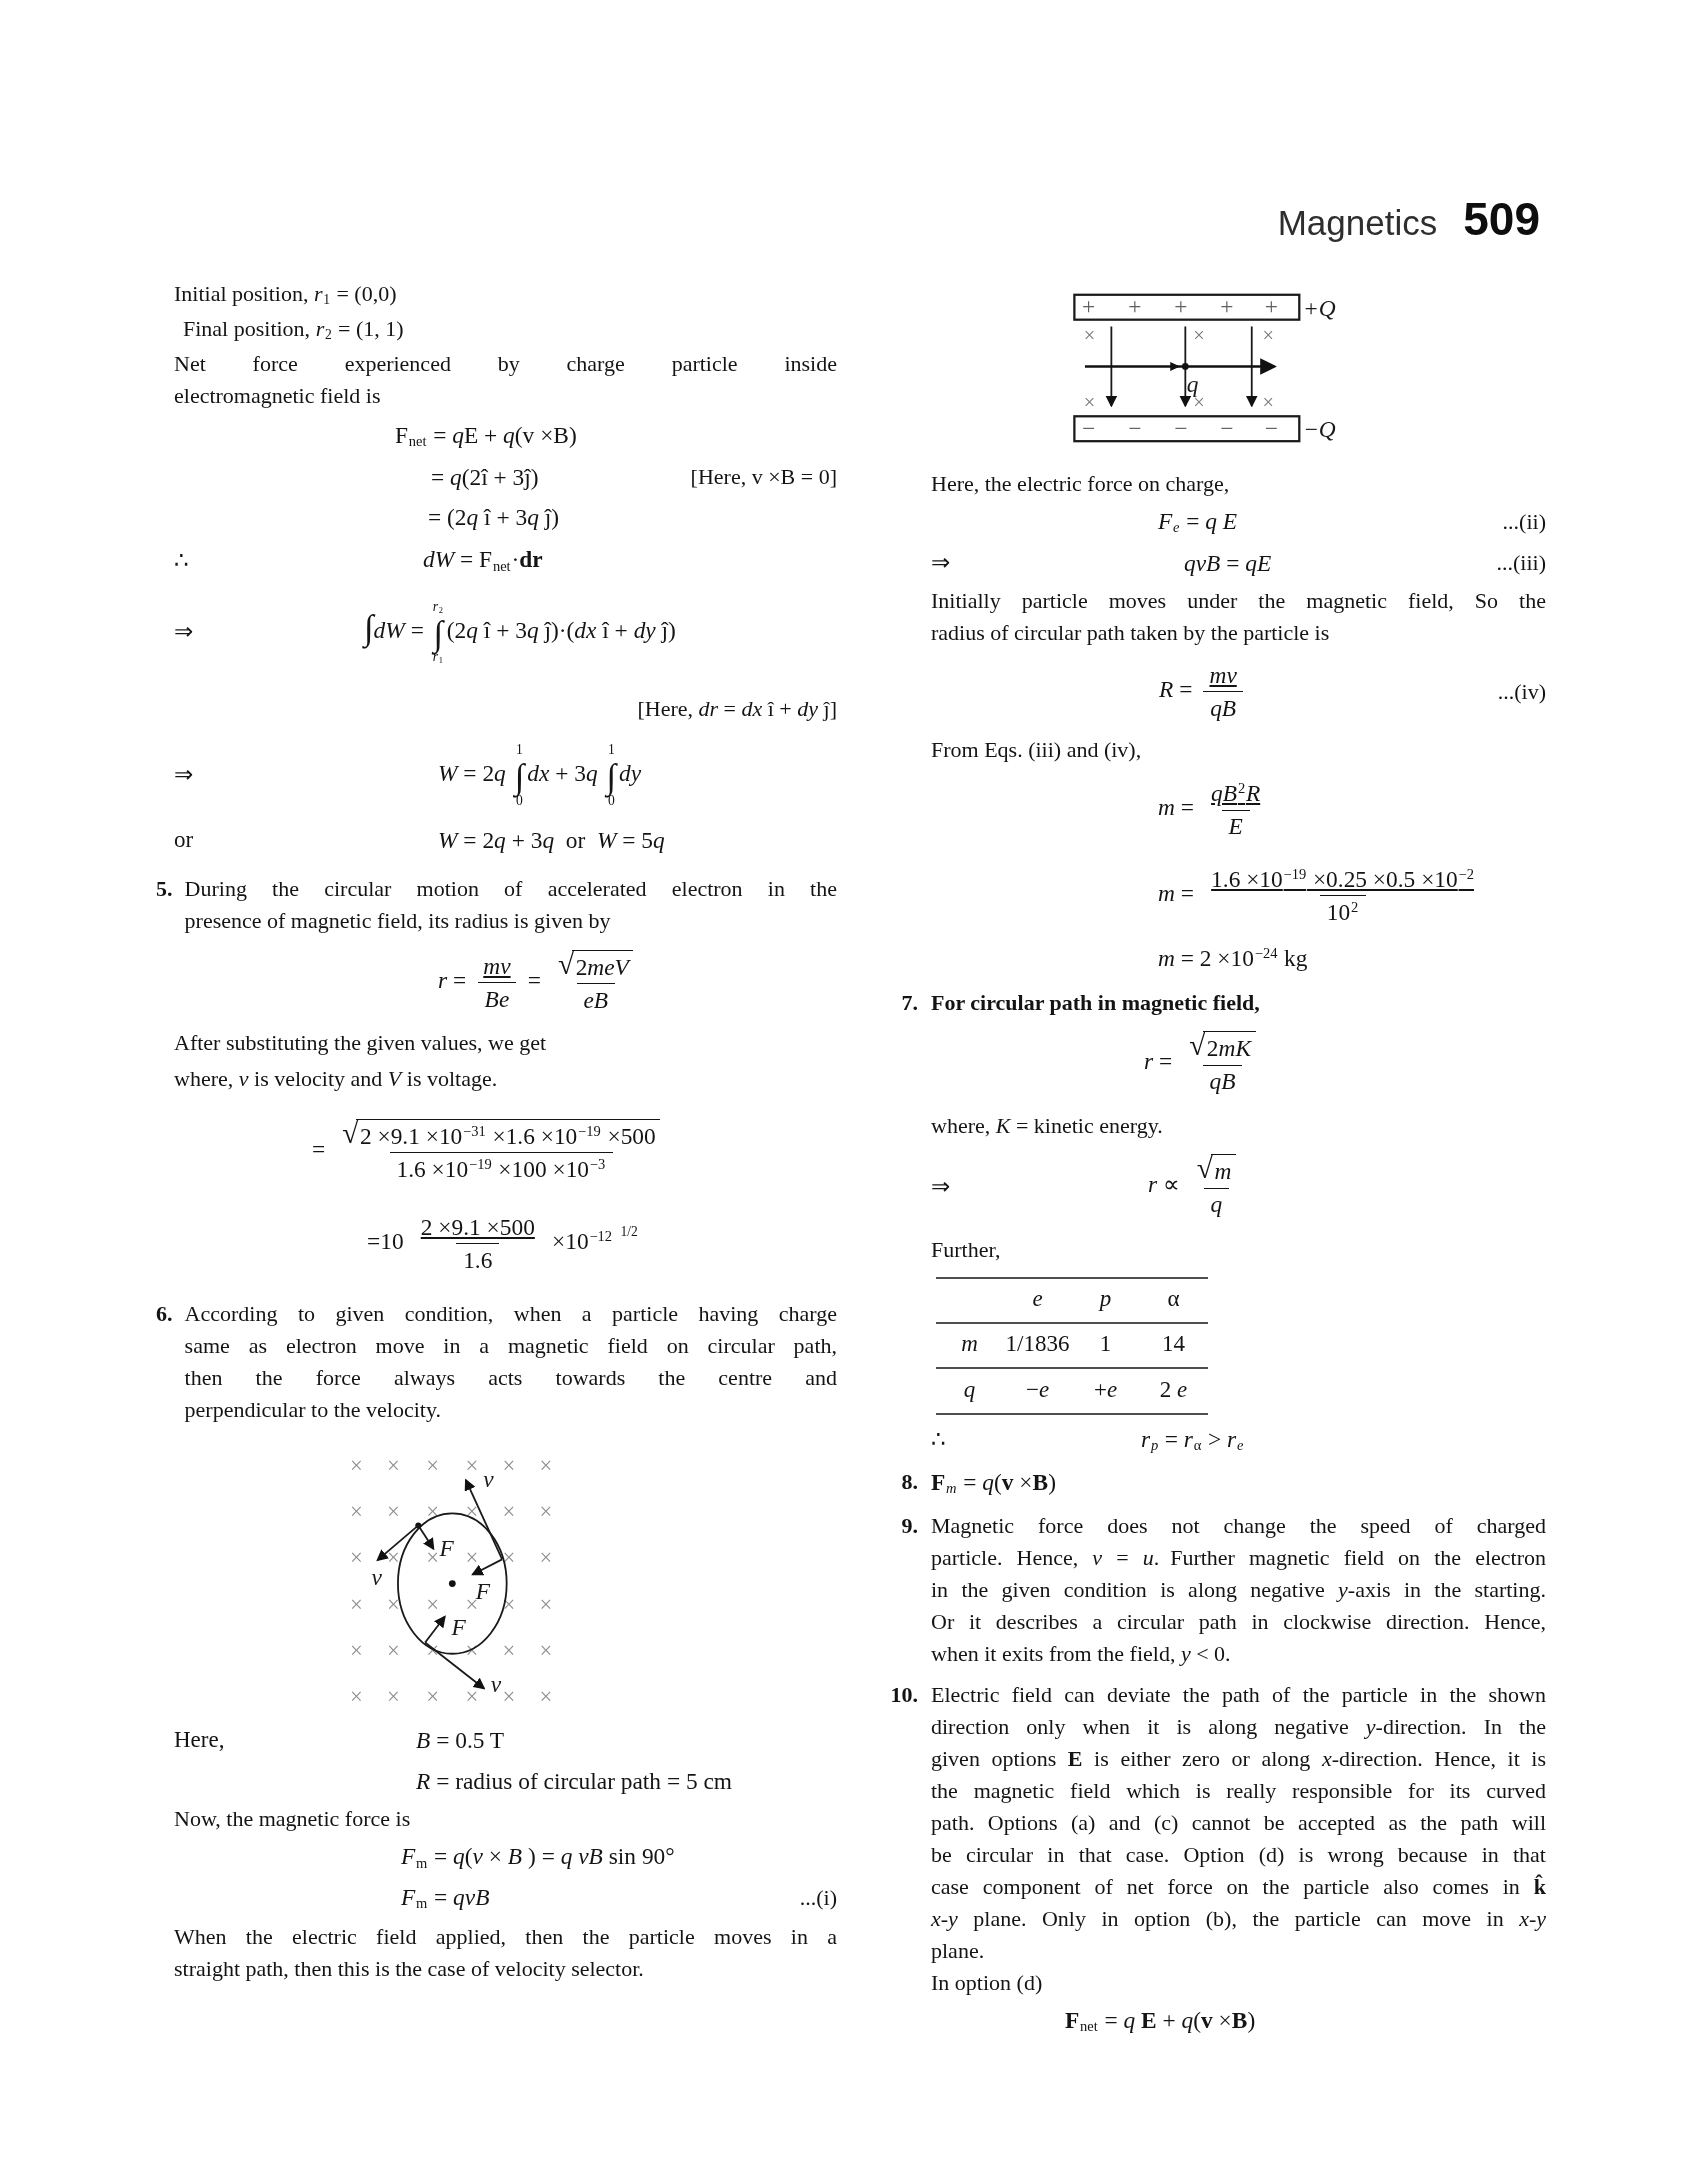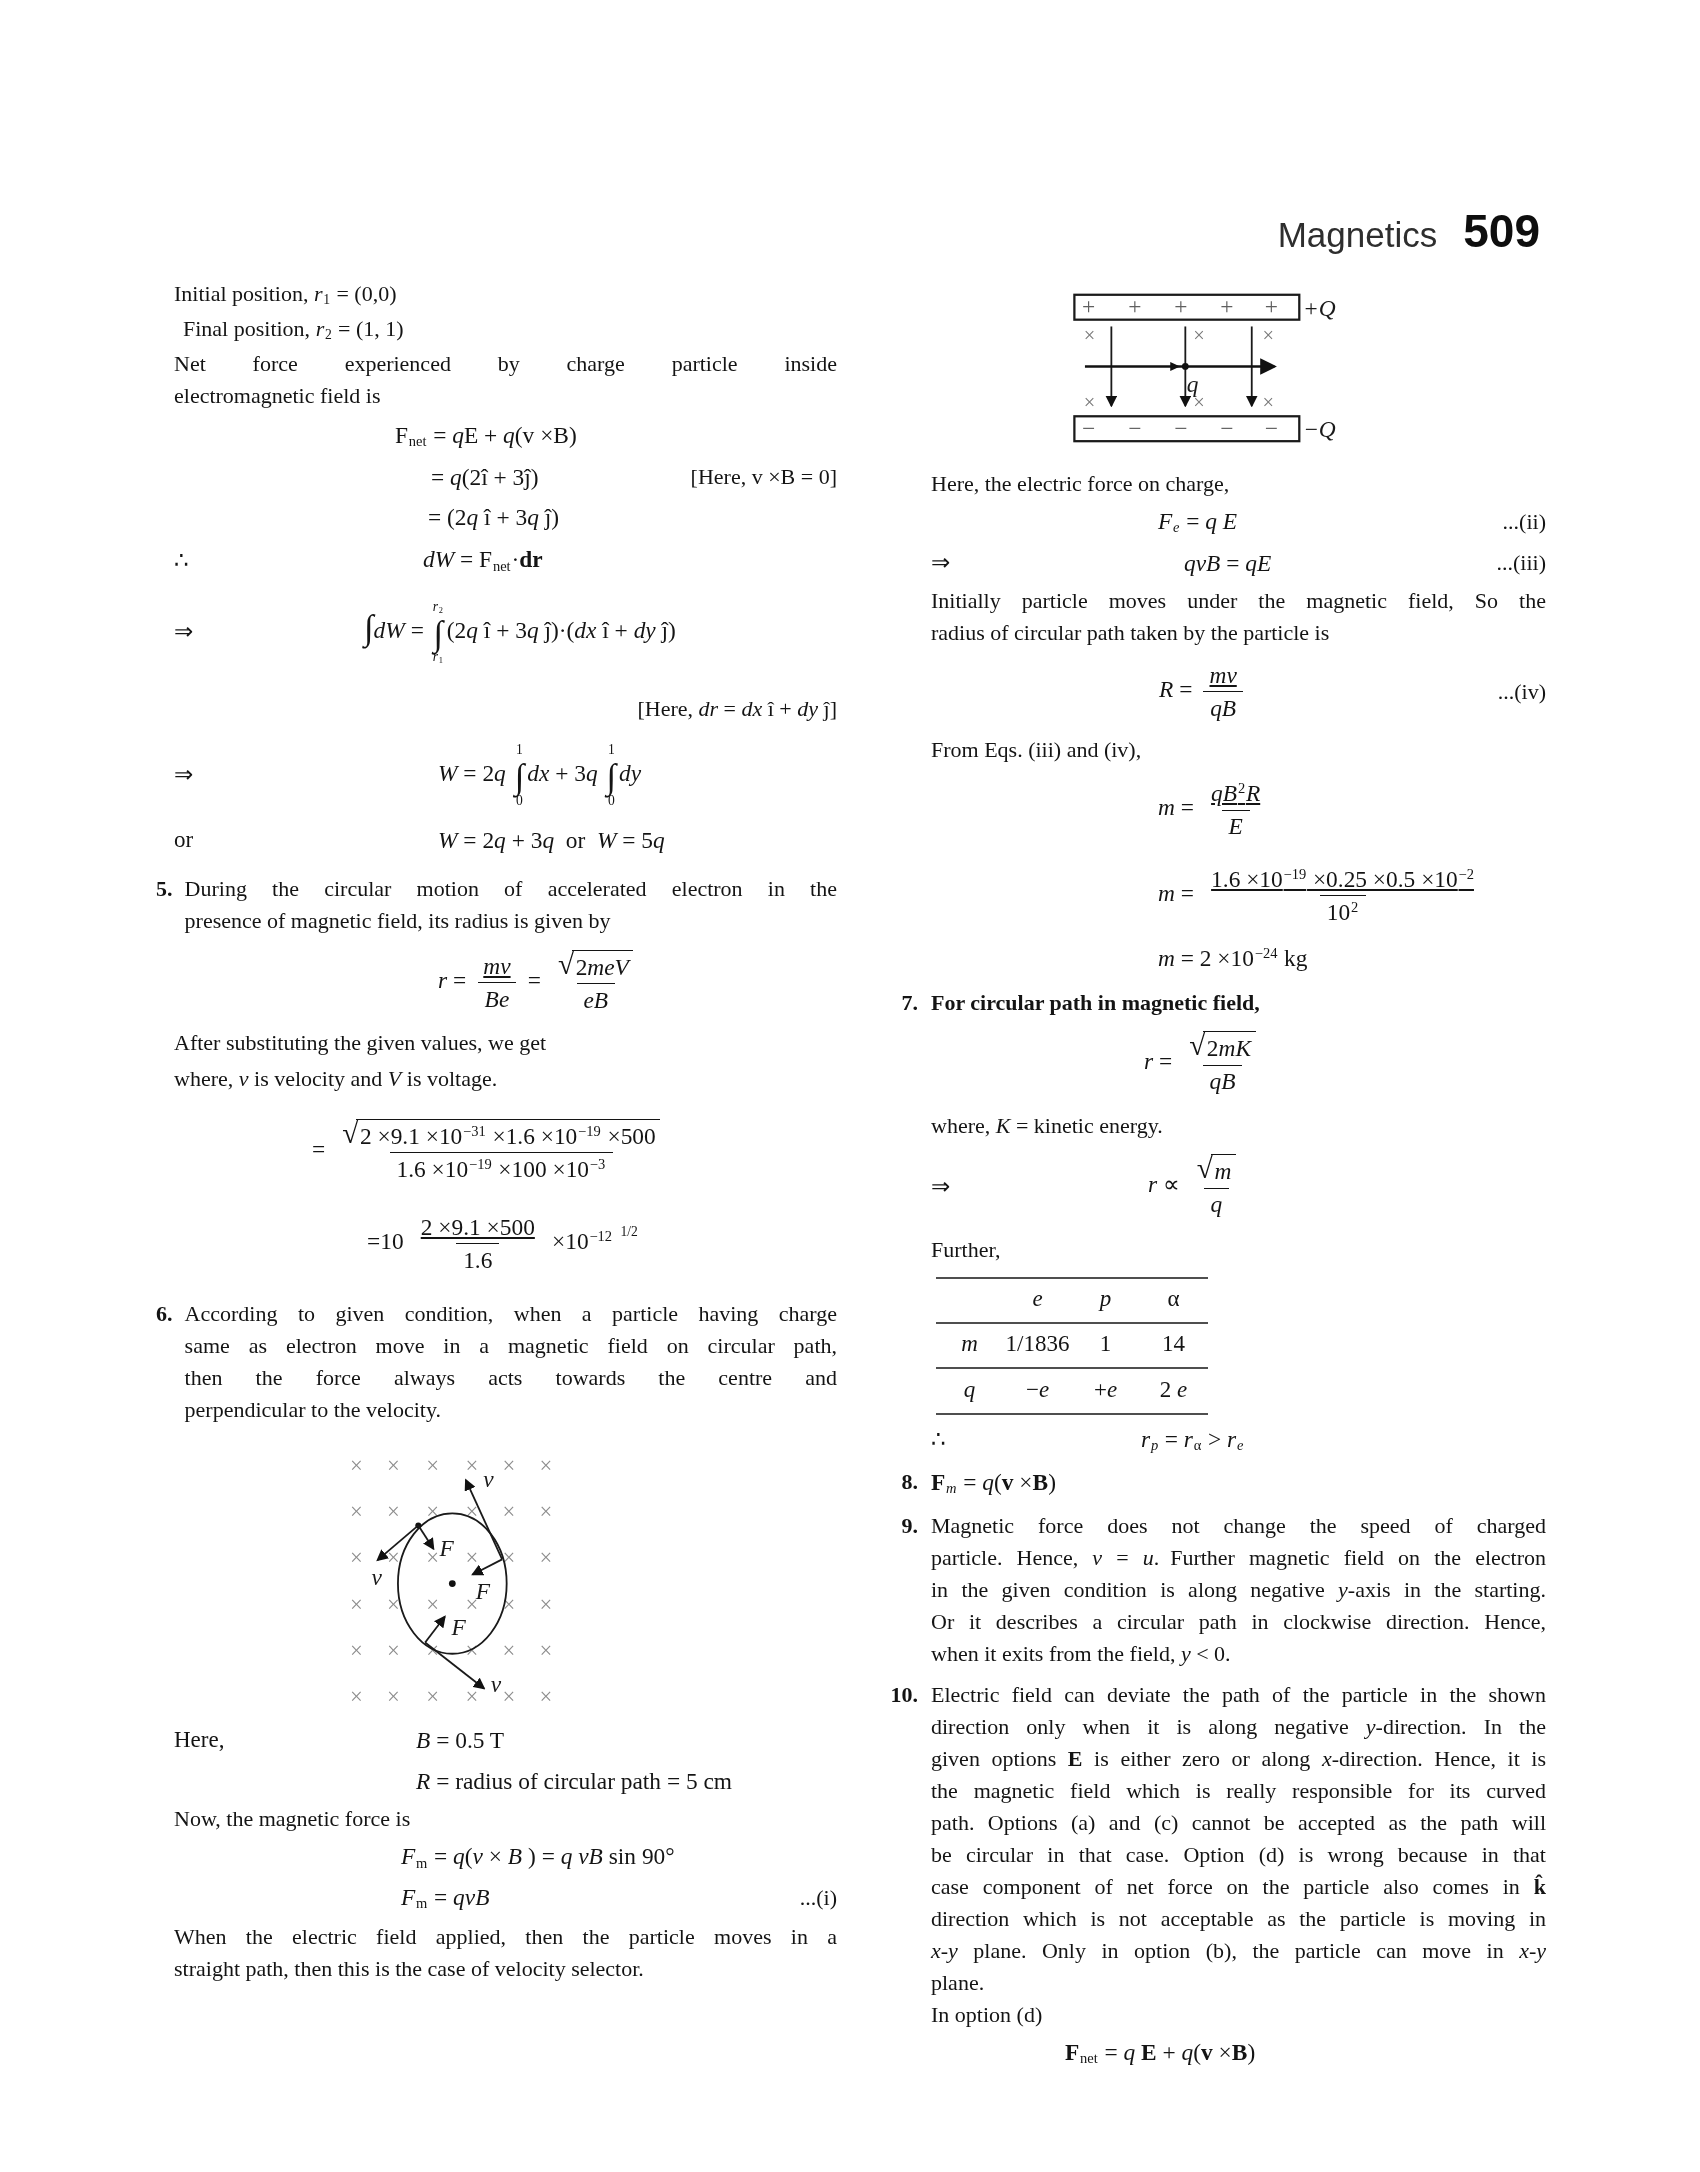--- a/index.html
+++ b/index.html
@@ -1,19 +1,19 @@
 <!DOCTYPE html>
 <html style="font-size:12px"><head>
 <meta charset="utf-8">
 <style>
   html,body{margin:0;padding:0;background:#ffffff;}
   .page{position:relative;width:1700px;height:2172px;background:#fff;overflow:hidden;
         font-family:"Liberation Serif",serif;color:#141414;}
   
-  .pagehead{position:absolute;top:204px;right:160px;display:flex;align-items:baseline;gap:26px;
+  .pagehead{position:absolute;top:192px;right:160px;display:flex;align-items:baseline;gap:26px;
             font-family:"Liberation Sans",sans-serif;}
   .pagehead .chapter{font-size:35px;color:#2e2e2e;}
   .pagehead .pageno{font-size:46px;font-weight:bold;color:#0e0e0e;}
   
   .col{position:absolute;font-size:22px;line-height:32px;}
   .col-left{left:174px;top:278px;width:663px;}
   .col-right{left:931px;top:291px;width:615px;}
   .tline{min-height:32px;}
   .tline.just{text-align:justify;text-align-last:justify;font-family:Liberation Serif, serif;}
   .para{margin:0;}
@@ -407,21 +407,20 @@
     <div class="item" style="margin-top:9px">
       <span class="inum">10.</span>
       <div class="para">
           <div class="tline just">Electric field can deviate the path of the particle in the shown</div>
           <div class="tline just">direction only when it is along negative <span class="i">y</span>-direction. In the</div>
           <div class="tline just">given options <span class="b">E</span> is either zero or along <span class="i">x</span>-direction. Hence, it is</div>
           <div class="tline just">the magnetic field which is really responsible for its curved</div>
           <div class="tline just">path. Options (a) and (c) cannot be accepted as the path will</div>
           <div class="tline just">be circular in that case. Option (d) is wrong because in that</div>
           <div class="tline just">case component of net force on the particle also comes in <span class="b">k̂</span></div>
-          <div class="tline just">direction which is not acceptable as the particle is moving in</div>
           <div class="tline just"><span class="i">x</span>-<span class="i">y</span> plane. Only in option (b), the particle can move in <span class="i">x</span>-<span class="i">y</span></div>
           <div class="tline">plane.</div>
         </div>
       <div class="tline">In option (d)</div>
       <div class="eqrow" style="padding-left:134px">
         <span class="eqbody"><span class="b">F</span><span class="sub">net</span> = <span class="i">q</span> <span class="b">E</span> + <span class="i">q</span>(<span class="b">v</span> ×<span class="b">B</span>)</span>
       </div>
     </div>
   </div>
 </div>

